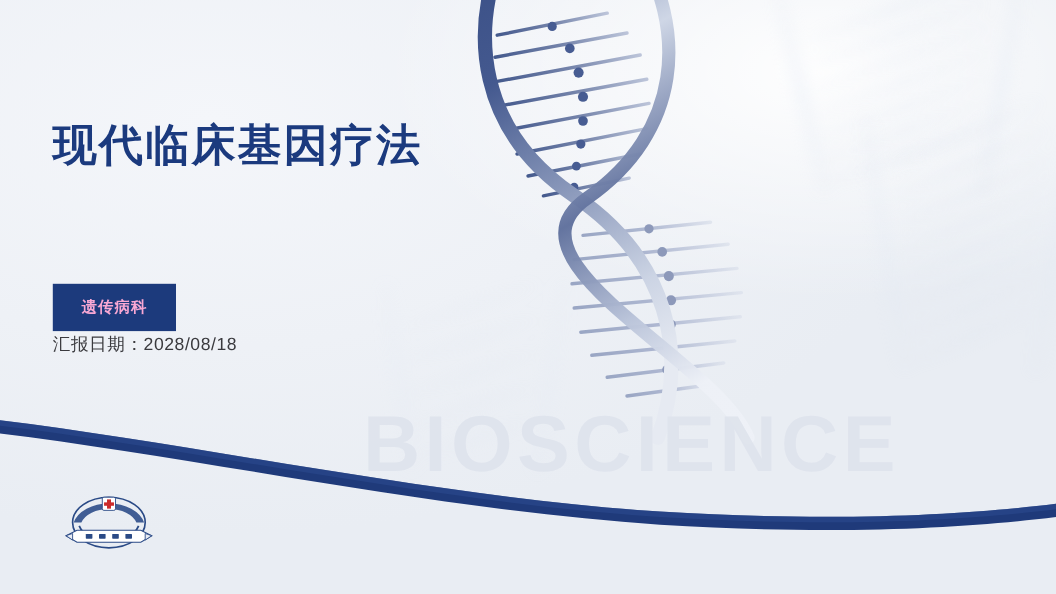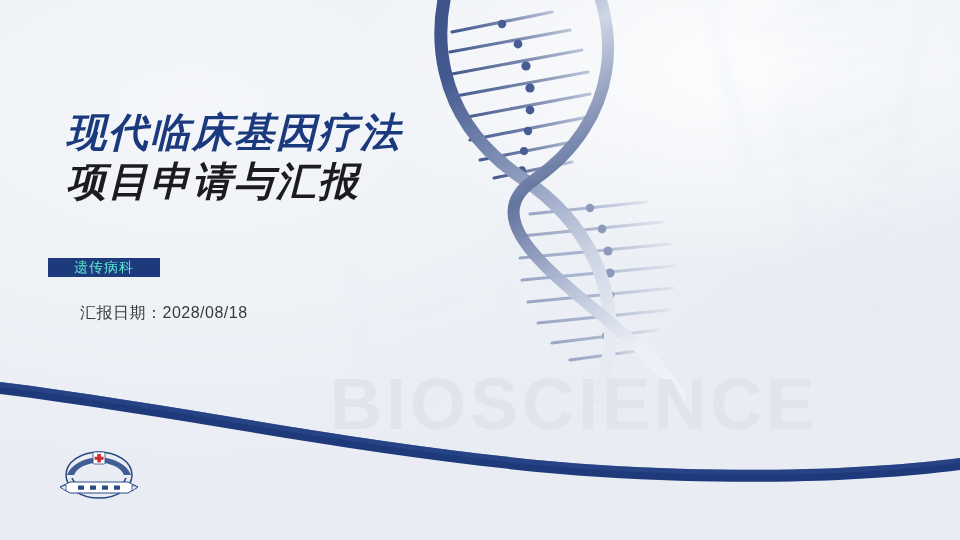--- a/index.html
+++ b/index.html
@@ -58,21 +58,21 @@
     opacity:.92;
     white-space:nowrap;
     user-select:none;
   }
 
   
   .wave { position:absolute; left:0; top:330px; width:960px; height:210px; }
   .wave svg { display:block; width:960px; height:210px; }
 
   
-  .title-block { position:absolute; left:66px; top:108px;font-style:italic; }
+  .title-block { position:absolute; left:48px; top:108px; }
   .title-line-1 {
     font-size:40px;
     font-weight:700;
     color:#1b3a7e;
     letter-spacing:2px;
     line-height:1.22;
     white-space:nowrap;
   }
   .title-line-2 {
     font-size:40px;
@@ -80,39 +80,38 @@
     color:#1c1c1f;
     letter-spacing:2px;
     line-height:1.22;
     white-space:nowrap;
   }
 
   
   .tags { position:absolute; left:48px; top:258px; display:flex; gap:10px; }
   .tag {
     display:flex; align-items:center; justify-content:center;
-    height:19px;
+    height:43px;
     padding:0 16px;
-    color:#5eead4;
+    color:#f9a8d4;
     font-size:14px;
-    font-weight:400;
+    font-weight:700;
     letter-spacing:1px;
     white-space:nowrap;
   }
   .tag-primary { background:#1c3a7c; min-width:112px; }
   .tag-secondary { background:#5c5c5c; min-width:110px; }
 
   
   .date-line {
     position:absolute; left:48px; top:303px;
     font-size:16px;
     color:#3a3a3e;
     letter-spacing:.5px;
     white-space:nowrap;
-    margin-left:32px;
   }
 
   
   .logo { position:absolute; left:48px; top:442px; width:102px; height:66px; }
   .logo svg { width:100%; height:100%; }
 
   
   .footer-text {
     position:absolute;
     right:26px; top:503px;
@@ -249,21 +248,20 @@
     <svg viewBox="0 0 960 210" preserveAspectRatio="none">
       <path d="M0,52 C180,74 400,122 600,135 C760,145 880,138 960,128
                L960,140 C880,150 760,157 600,147 C400,134 180,86 0,64 Z" fill="#1f3a7a"></path>
       <path d="M0,52 C180,74 400,122 600,135 C760,145 880,138 960,128
                L960,133 C880,143 760,150 600,140 C400,127 180,79 0,57 Z" fill="#2c4b90" opacity=".55"></path>
     </svg>
   </div>
 
   <div class="title-block">
     <div class="title-line-1">现代临床基因疗法</div>
-    <div class="title-line-2">项目申请与汇报</div>
   </div>
 
   <div class="tags">
     <div class="tag tag-primary">遗传病科</div>
   </div>
 
   <div class="date-line">汇报日期：2028/08/18</div>
 
   <div class="logo">
     <svg viewBox="0 0 102 66">

